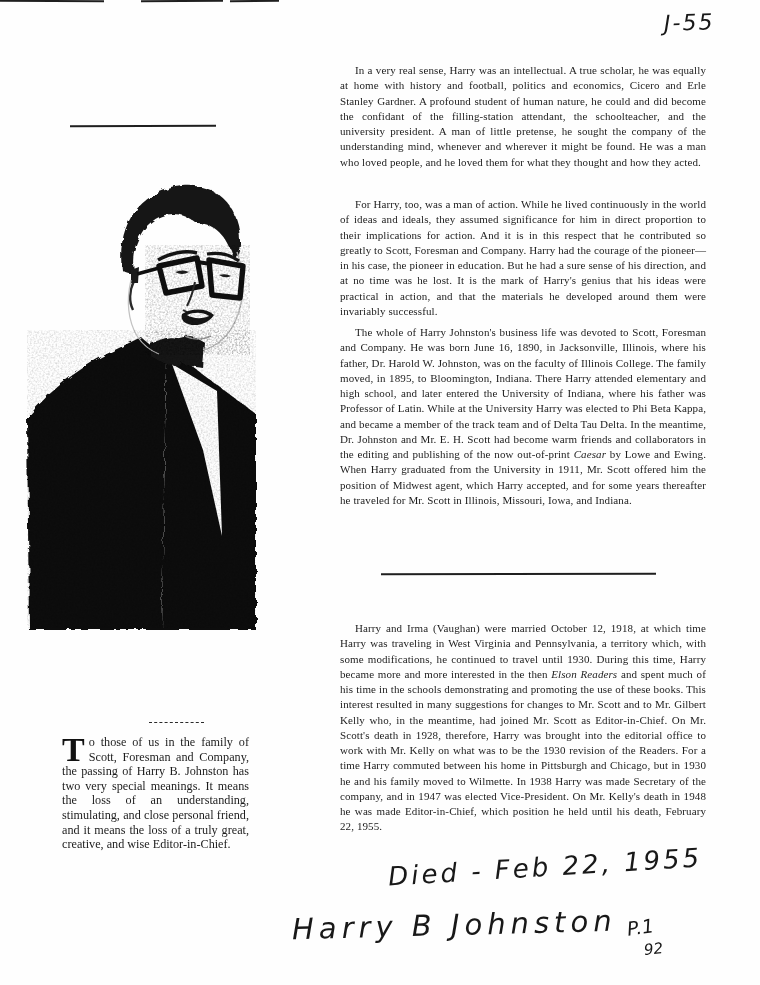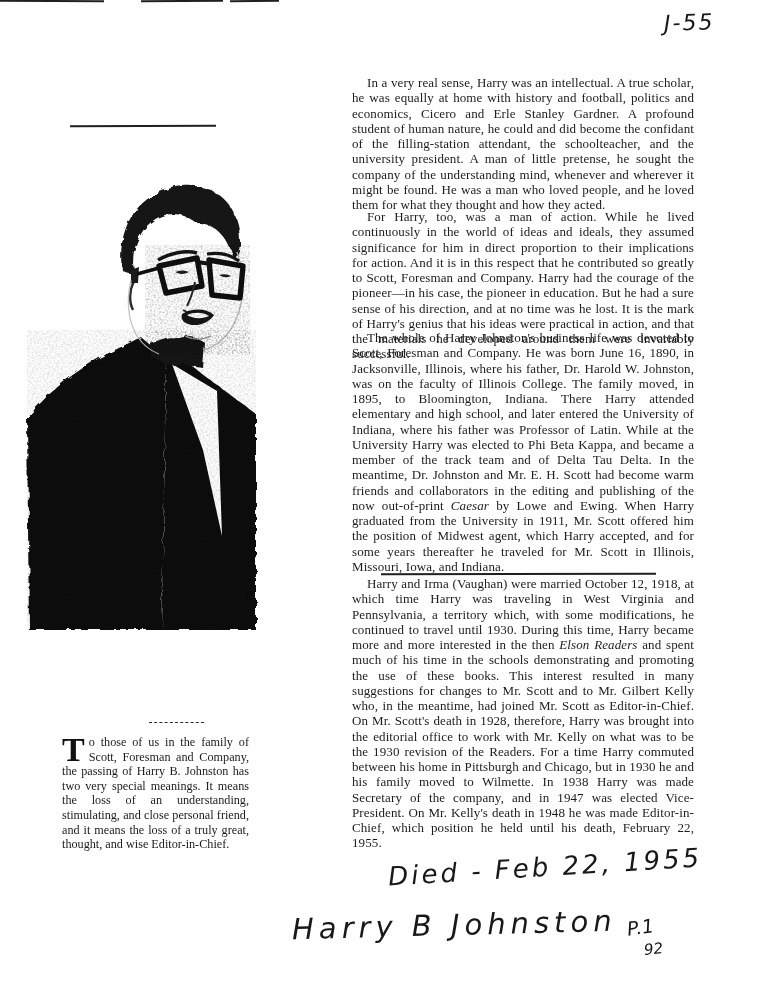--- a/index.html
+++ b/index.html
@@ -15,28 +15,28 @@
   .rule-seg{height:2px;background:#1f1f1f;display:inline-block;}
   .rule-seg.s1{width:104px;transform:rotate(0.3deg);}
   .gap1{width:37px;}
   .rule-seg.s2{width:82px;transform:rotate(-0.5deg);}
   .gap2{width:7px;}
   .rule-seg.s3{width:49px;transform:rotate(-0.4deg);}
   .rule-mid{left:381px;top:573px;width:275px;height:2px;transform:rotate(-0.15deg);}
   .rule-dashed{position:absolute;left:149px;top:722px;width:55px;border-top:1px dashed #2a2a2a;}
   
   .col-right p.para{
-    position:static;margin:12px;text-align:justify;text-indent:15px;
-    font-size:13px;line-height:15.25px;letter-spacing:0.1px;color:#1c1c1c;
+    position:static;margin:0;text-align:justify;text-indent:15px;
+    font-size:11px;line-height:15.25px;letter-spacing:0.1px;color:#1c1c1c;
   }
   .rblock{position:absolute;left:340px;width:366px;}
   .rb1{top:63px;}
   .rb2{top:197px;}
-  .rb3{top:318px;}
-  .rb4{top:564px;}
+  .rb3{top:325px;}
+  .rb4{top:621px;}
   .para em{font-style:italic;}
   
   .tribute{
     position:absolute;left:62px;top:735px;width:187px;
     font-size:12.2px;line-height:14.6px;text-align:justify;color:#1c1c1c;
   }
   .dropcap{
     float:left;font-size:34px;line-height:26px;font-weight:bold;
     padding:2px 4px 0 0;font-family:"Liberation Serif", serif;color:#111;
   }
@@ -144,21 +144,21 @@
       </div>
     <div class="rule rule-mid"></div>
     <div class="rblock rb4" id="rp4">
         <p class="para"><span>Harry and Irma (Vaughan) were married October 12, 1918, at which time Harry was traveling in West Virginia and Pennsylvania, a territory which, with some modifications, he continued to travel until 1930. During this time, Harry became more and more interested in the then </span><em>Elson Readers</em><span> and spent much of his time in the schools demonstrating and promoting the use of these books. This interest resulted in many suggestions for changes to Mr. Scott and to Mr. Gilbert Kelly who, in the meantime, had joined Mr. Scott as Editor-in-Chief. On Mr. Scott's death in 1928, therefore, Harry was brought into the editorial office to work with Mr. Kelly on what was to be the 1930 revision of the Readers. For a time Harry commuted between his home in Pittsburgh and Chicago, but in 1930 he and his family moved to Wilmette. In 1938 Harry was made Secretary of the company, and in 1947 was elected Vice-President. On Mr. Kelly's death in 1948 he was made Editor-in-Chief, which position he held until his death, February 22, 1955.</span></p>
       </div>
   </div>
 
   <div class="rule-dashed"></div>
 
   <div class="tribute">
-    <span class="dropcap">T</span><span>o those of us in the family of Scott, Foresman and Company, the passing of Harry B. Johnston has two very special meanings. It means the loss of an understanding, stimulating, and close personal friend, and it means the loss of a truly great, thought, and wise Editor-in-Chief.</span>
+    <span class="dropcap">T</span><span>o those of us in the family of Scott, Foresman and Company, the passing of Harry B. Johnston has two very special meanings. It means the loss of an understanding, stimulating, and close personal friend, and it means the loss of a truly great, creative, and wise Editor-in-Chief.</span>
   </div>
 
   <div class="hand hand-died">Died - Feb 22, 1955</div>
   <div class="hand hand-sig">Harry B Johnston</div>
   <div class="hand hand-pageref">P.1</div>
   <div class="hand hand-pagesub">92</div>
 
 </div>
 
 </body></html>

